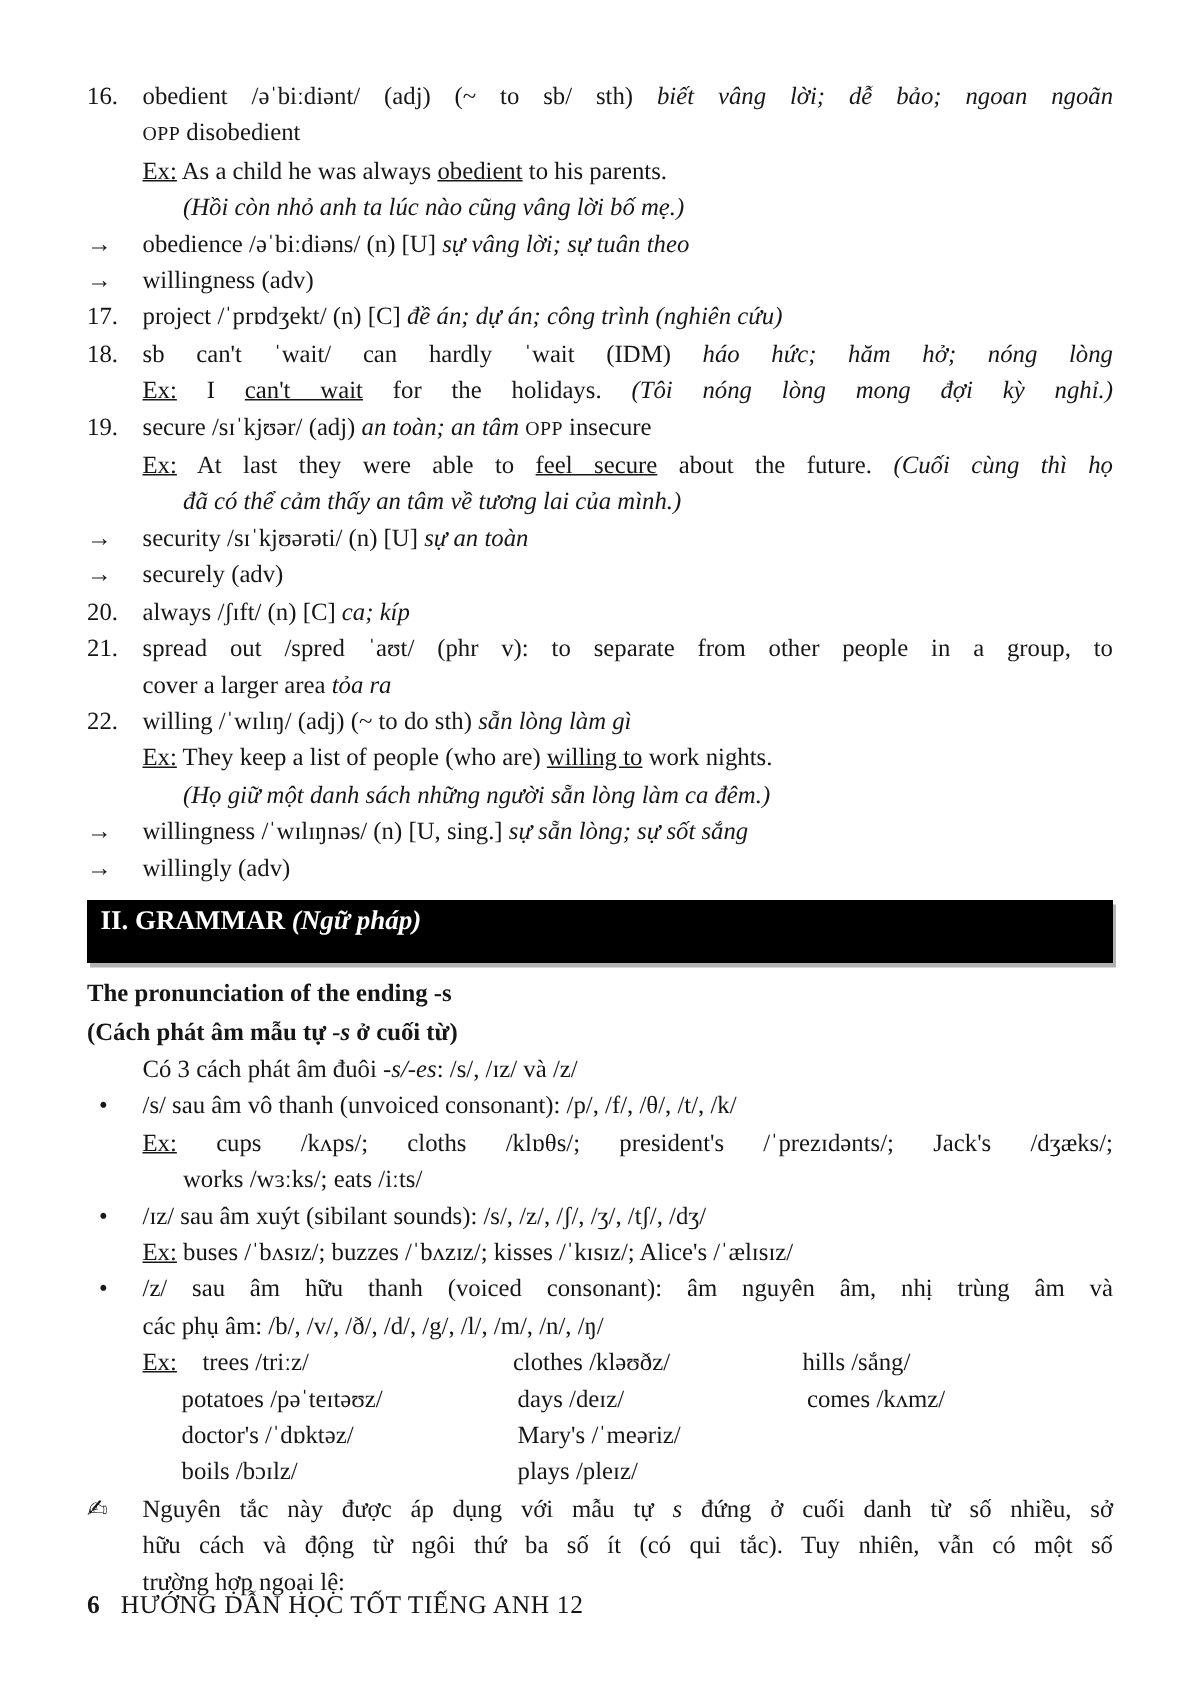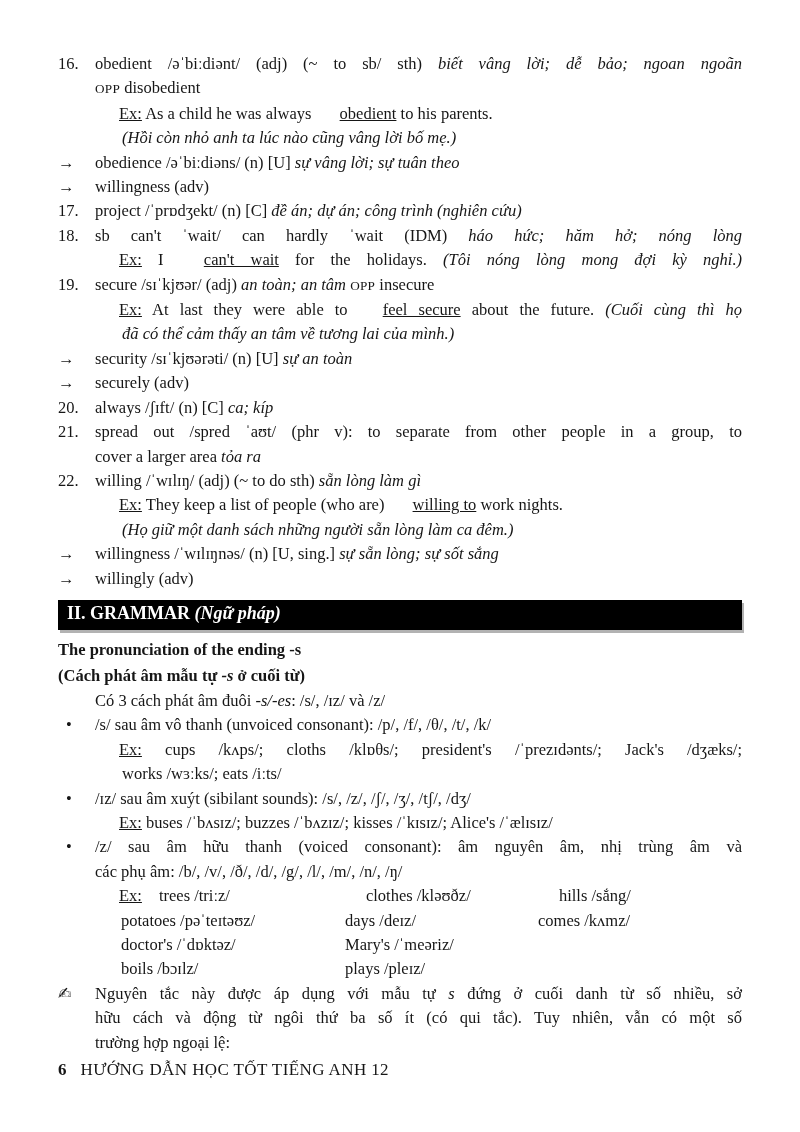--- a/index.html
+++ b/index.html
@@ -10,27 +10,27 @@
     padding:52px 58px 0 58px;width:684px;box-sizing:content-box;
   }
   .line{position:relative;padding-left:37px;line-height:24.4px;min-height:24.4px;}
   .marker{position:absolute;left:0;top:0;}
   .bl .marker{left:8px;}
   .trans{padding-left:64px;}
   .tabrow{padding-left:63px;}
   .title{padding-left:0;font-weight:bold;line-height:26px;}
   .j{text-align:justify;text-align-last:justify;}
   .i{font-style:italic;}
-  .u{text-decoration:underline;margin-left:24px;}
+  .u{text-decoration:underline;}
   .sc{font-size:0.8em;letter-spacing:0.3px;}
   .c1{display:inline-block;width:224px;padding-left:17px;box-sizing:border-box;}
   .c1b{display:inline-block;width:224px;}
   .c2{display:inline-block;width:193px;}
   .grammar-bar{
-    margin:9px 0 7px 0;background:#000;color:#fff;height:30px;line-height:27px;
+    margin:9px 0 7px 0;background:#000;color:#fff;height:42px;line-height:27px;
     padding-left:9px;font-size:18px;font-weight:bold;
     box-shadow:2px 3px 0 rgba(0,0,0,0.30);
   }
   .grammar-bar .i{font-style:italic;}
   .footer{
     position:absolute;top:1060px;left:58px;
     font-family:"Liberation Serif","DejaVu Serif","DejaVu Sans",serif;color:#161616;
   }
   .pagenum{font-weight:bold;font-size:17px;}
   .booktitle{font-size:17px;margin-left:14px;letter-spacing:0.4px;}

